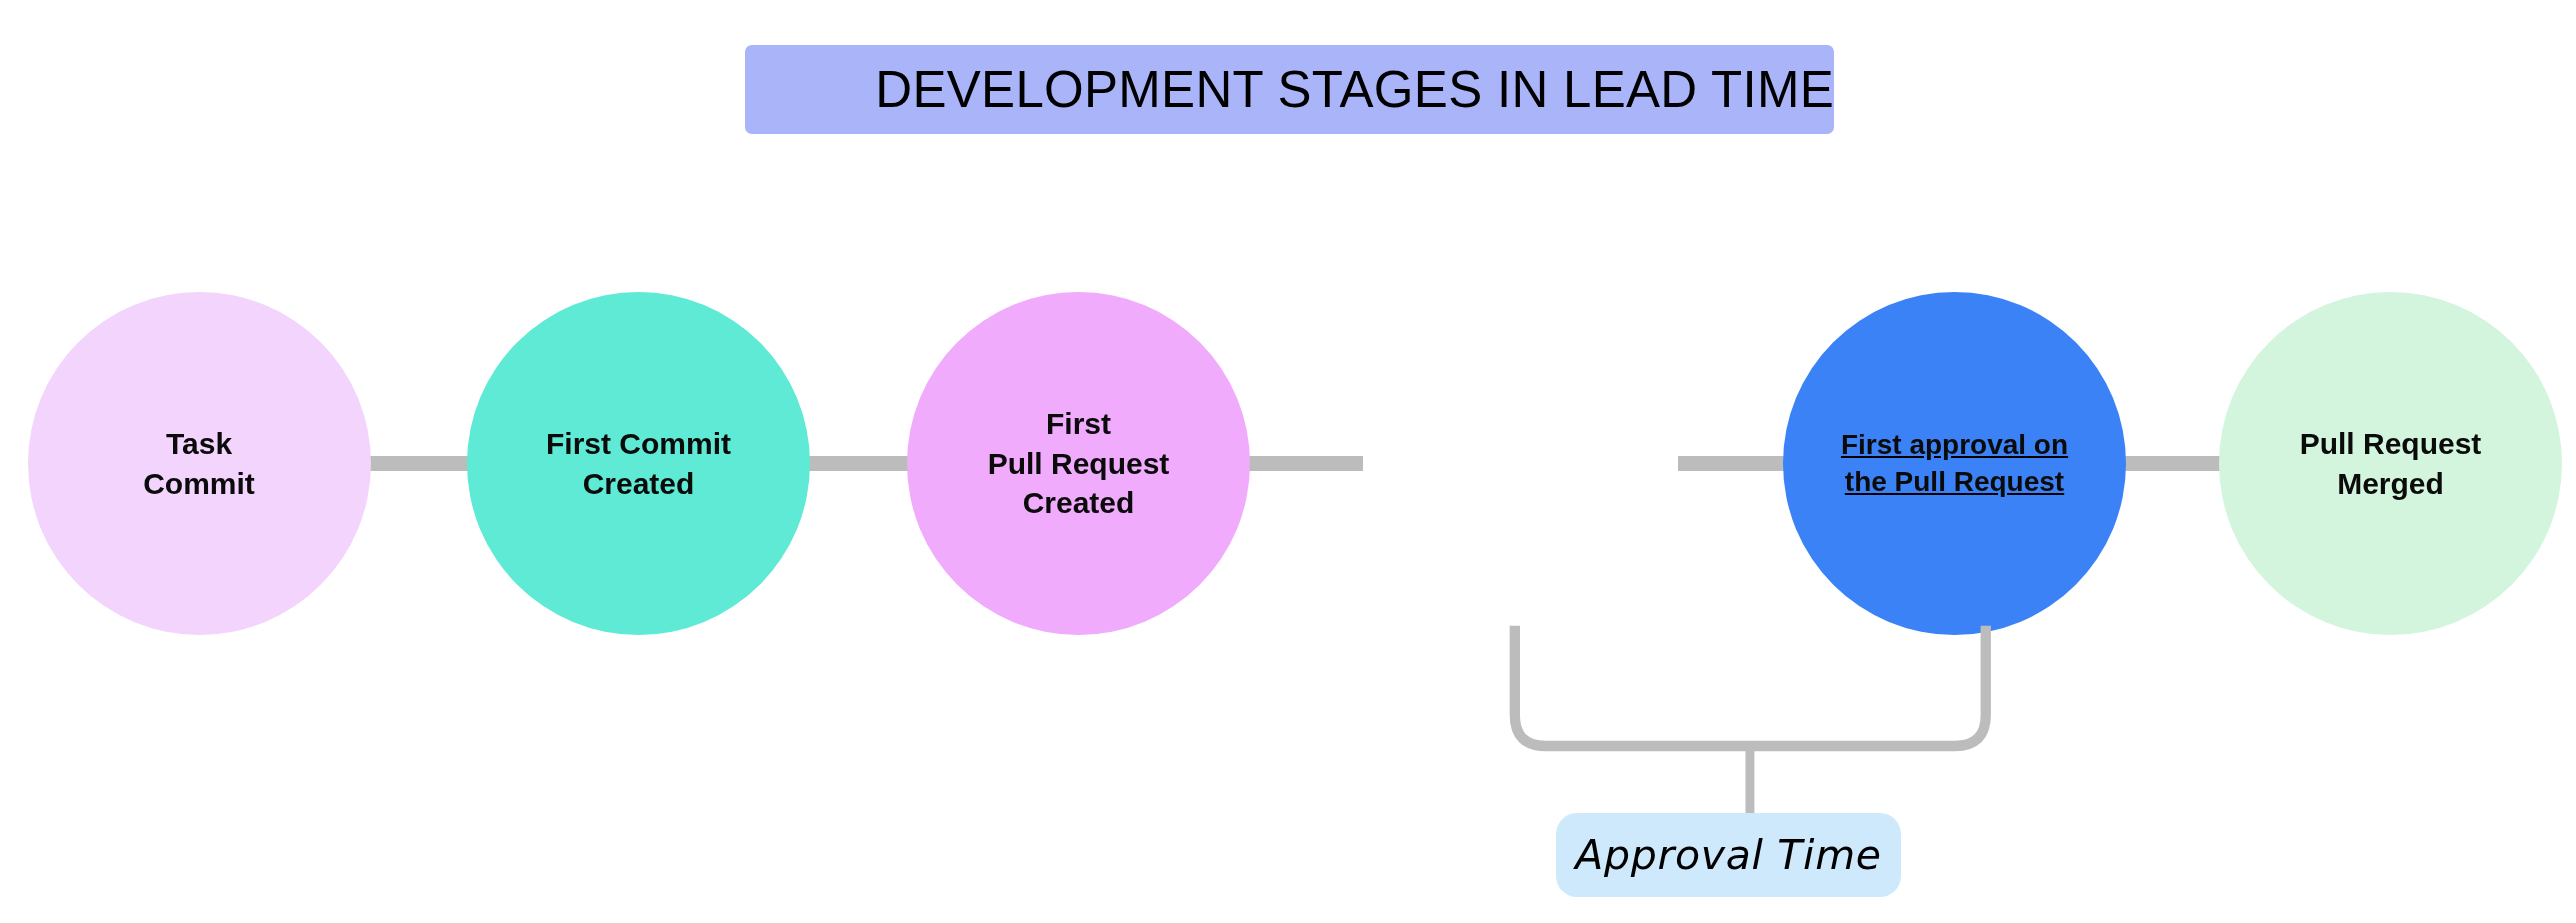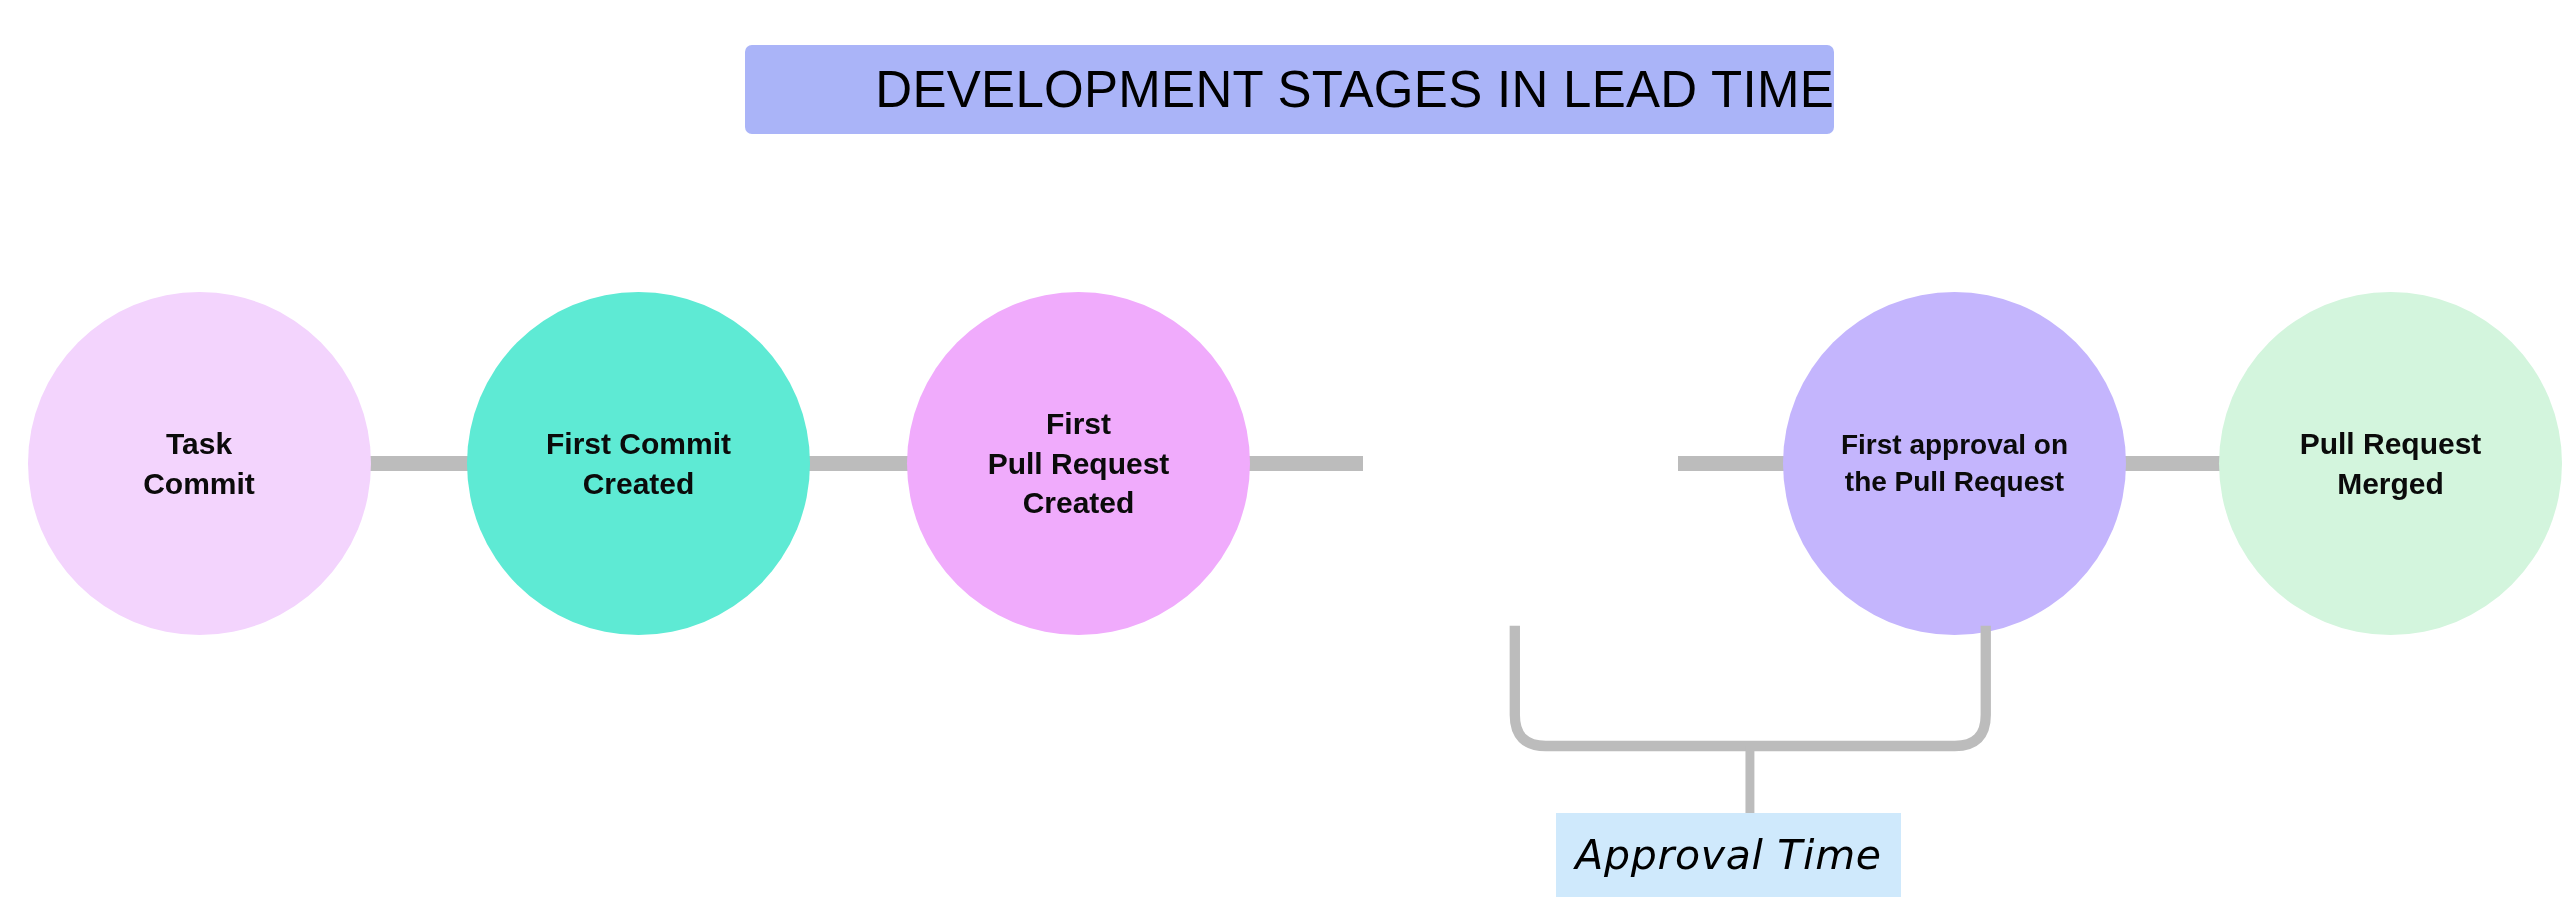--- a/index.html
+++ b/index.html
@@ -84,21 +84,21 @@
   }
 
   
   #approval-box {
     position: absolute;
     left: 1556px;
     top: 813px;
     width: 345px;
     height: 84px;
     background: #cfe9fc;
-    border-radius: 0;
+    border-radius: 21px;
     display: flex;
     align-items: center;
     justify-content: center;
     box-sizing: border-box;
   }
   #approval-label {
     font-family: "DejaVu Sans", sans-serif;
     font-size: 41px;
     font-style: italic;
     font-weight: 400;
@@ -129,21 +129,21 @@
   </div>
   <div class="stage-node" id="node-1" style="background: #5eead4; left: 467px;">
     <span class="stage-label size-lg" style="color: rgb(11, 11, 11);">First Commit
 Created</span>
   </div>
   <div class="stage-node" id="node-2" style="background: #f0abfc; left: 907px;">
     <span class="stage-label size-lg" style="color: rgb(11, 11, 11);">First
 Pull Request
 Created</span>
   </div>
-  <div class="stage-node" id="node-4" style="background: #c4b5fd; left: 1783px;">
+  <div class="stage-node" id="node-4" style="background: #3b82f6; left: 1783px; text-decoration: underline;">
     <span class="stage-label size-md" style="color: rgb(11, 11, 11);">First approval on
 the Pull Request</span>
   </div>
   <div class="stage-node" id="node-5" style="background: rgb(211, 245, 221); left: 2219px;">
     <span class="stage-label size-lg" style="color: rgb(11, 11, 11);">Pull Request
 Merged</span>
   </div>
 
   <svg id="bracket" viewBox="0 0 800 330" width="550" height="227" xmlns="http://www.w3.org/2000/svg">
     <path id="bracket-path" d="M 55 30 L 55 160 Q 55 205 100 205 L 695 205 Q 740 205 740 160 L 740 30" fill="none" stroke="#bcbcbc" stroke-width="15" stroke-linecap="butt"></path>

